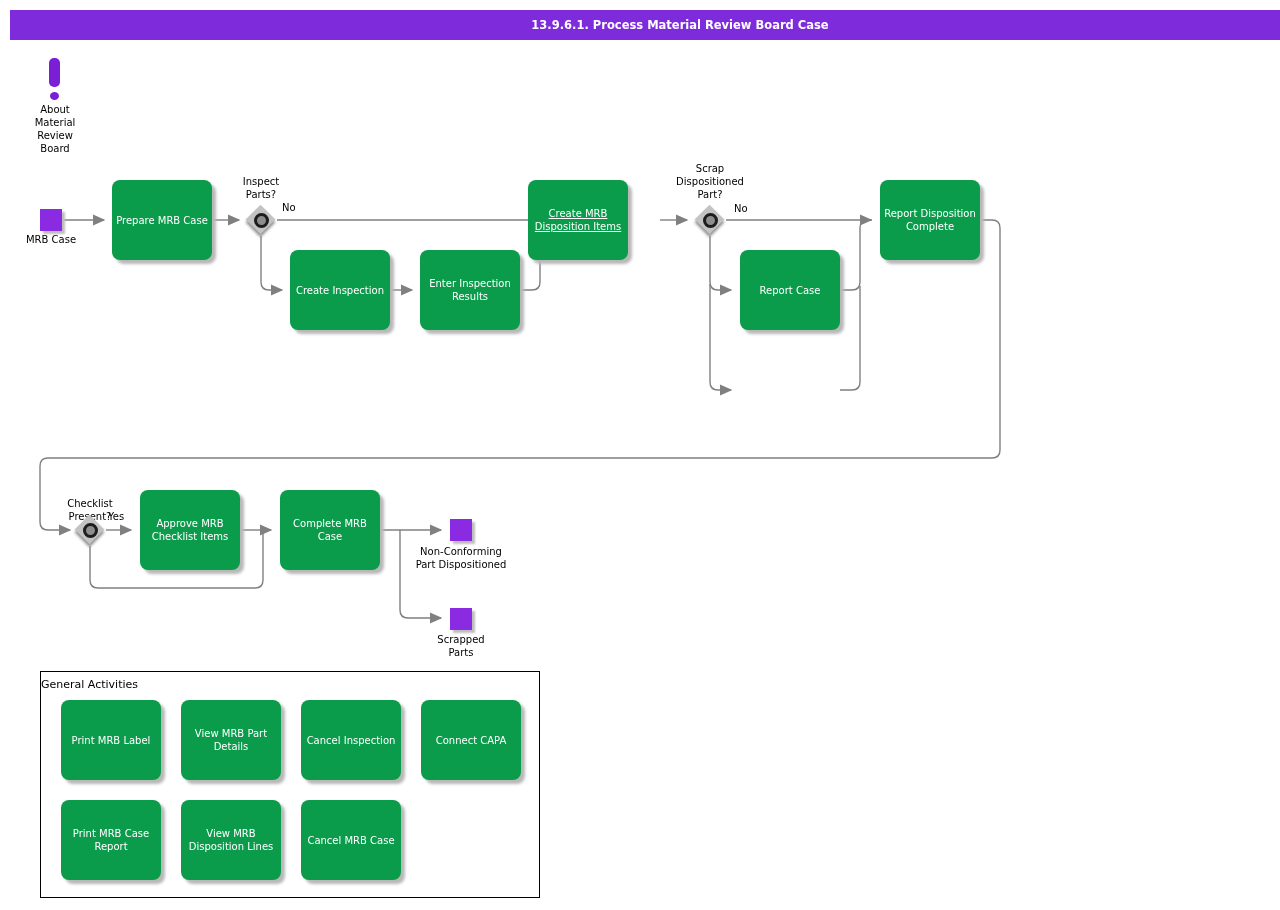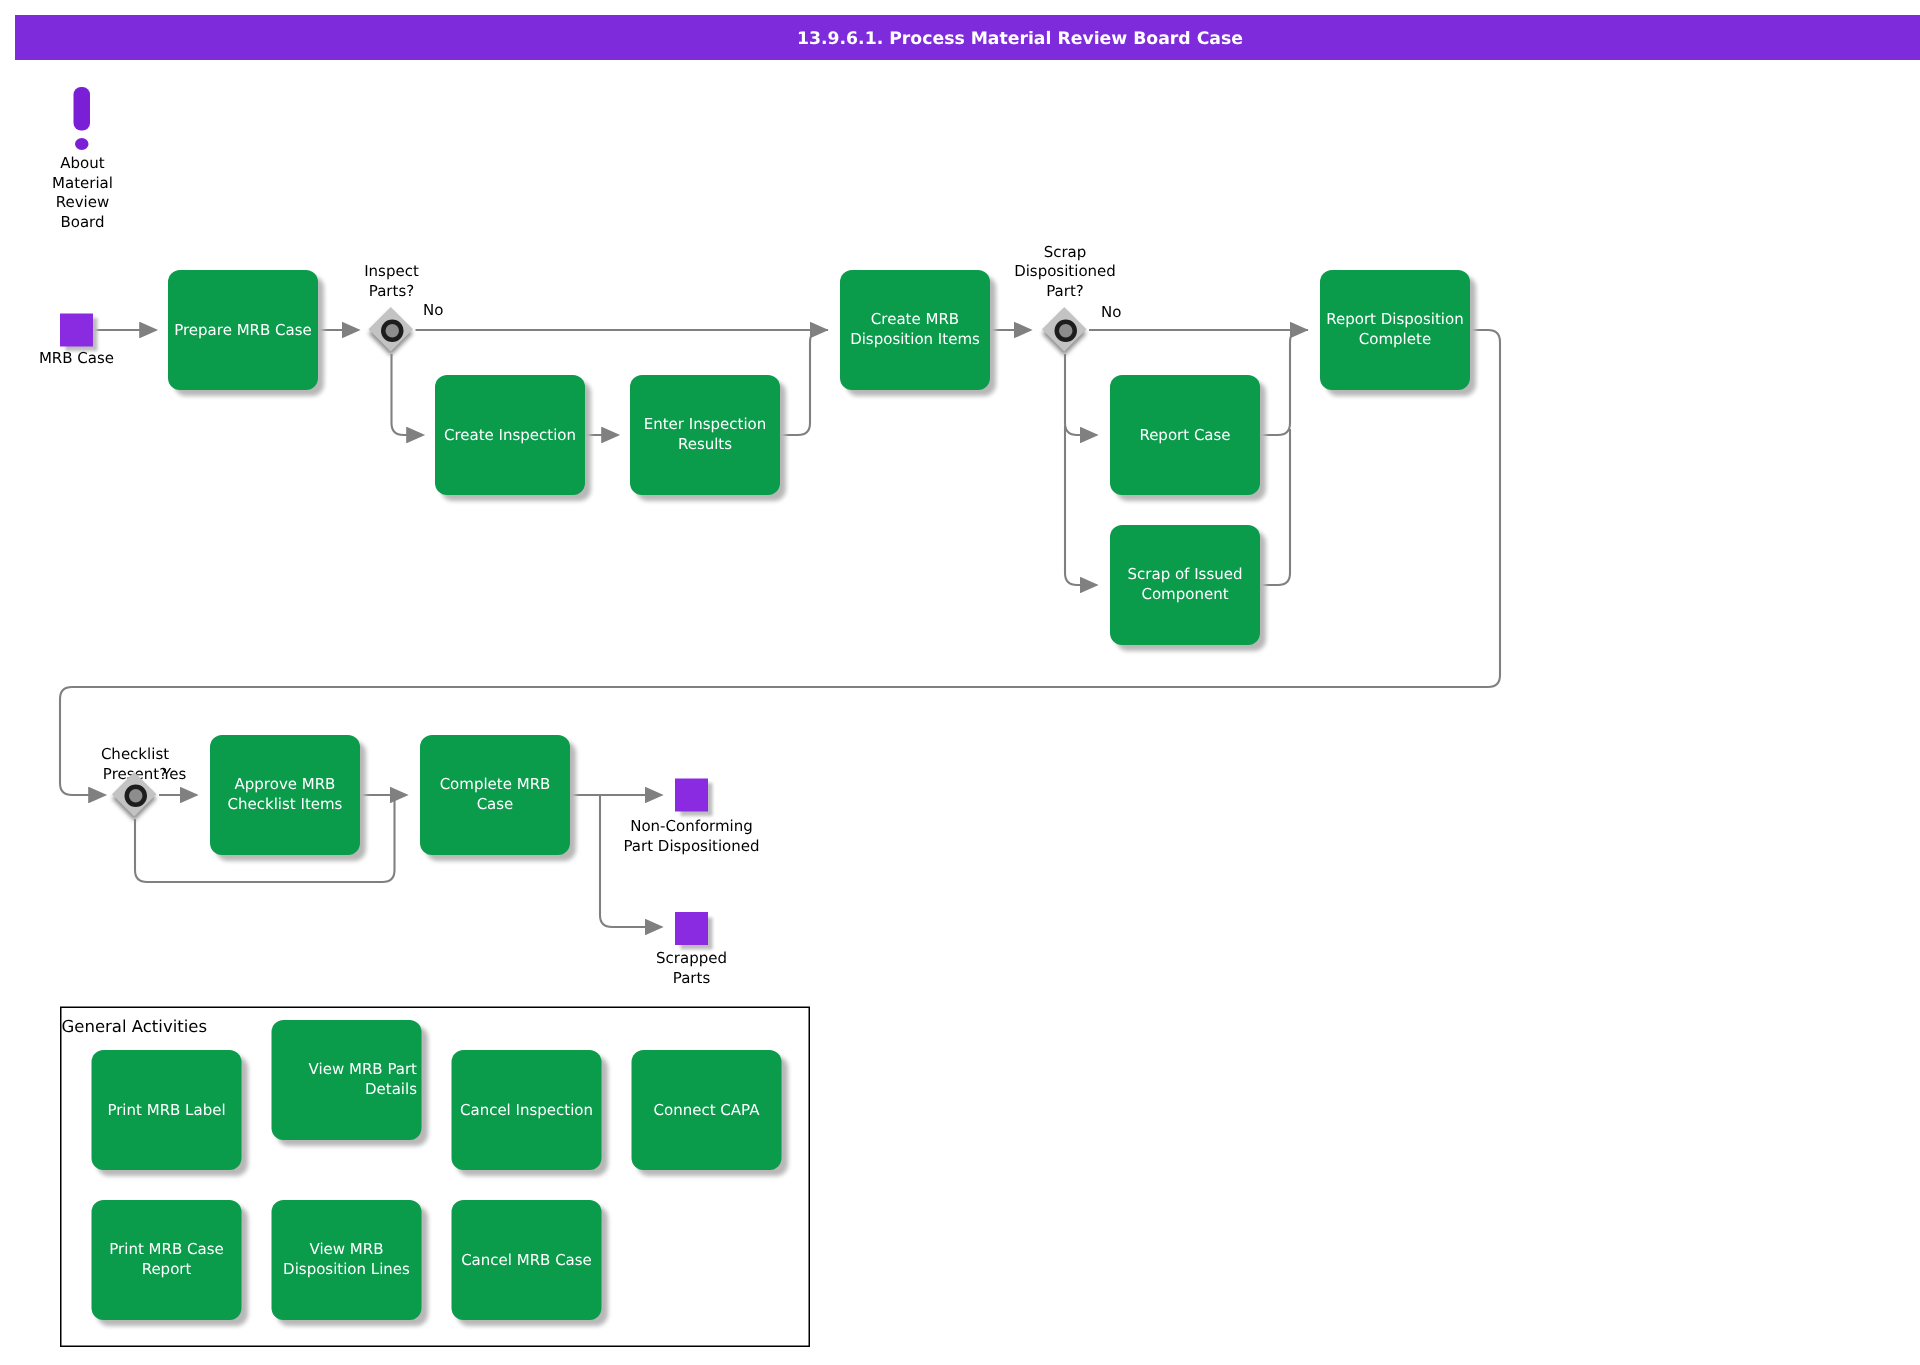--- a/index.html
+++ b/index.html
@@ -100,23 +100,22 @@
     <div class="dot"></div>
   </div>
   <div class="lbl" style="left:25px; top:103px; width:60px;">About Material Review Board</div>
 
   <div class="event-square" style="left:40px; top:209px;"></div>
   <div class="lbl" style="left:16px; top:233px; width:70px;">MRB Case</div>
 
   <div class="task" style="left:112px; top:180px;">Prepare MRB Case</div>
   <div class="task" style="left:290px; top:250px;">Create Inspection</div>
   <div class="task" style="left:420px; top:250px;">Enter Inspection Results</div>
-  <div class="task" style="left:560px; top:180px;">Create MRB Disposition Items</div>
+  <div class="task" style="left:528px; top:180px;text-decoration:underline;">Create MRB Disposition Items</div>
   <div class="task" style="left:740px; top:250px;">Report Case</div>
-  <div class="task" style="left:740px; top:350px;">Scrap of Issued Component</div>
   <div class="task" style="left:880px; top:180px;">Report Disposition Complete</div>
 
   <div class="lbl" style="left:231px; top:175px; width:60px;">Inspect Parts?</div>
   <div class="diamond" style="left:246px; top:205px;">
     <div class="shape"></div>
     <div class="ring"></div>
   </div>
   <div class="branch-lbl" style="left:282px; top:202px;">No</div>
 
   <div class="lbl" style="left:668px; top:162px; width:84px;">Scrap Dispositioned Part?</div>
@@ -138,20 +137,20 @@
 
   <div class="event-square" style="left:450px; top:519px;"></div>
   <div class="lbl" style="left:415px; top:545px; width:92px;">Non-Conforming Part Dispositioned</div>
   <div class="event-square" style="left:450px; top:608px;"></div>
   <div class="lbl" style="left:426px; top:633px; width:70px;">Scrapped Parts</div>
 
   <div id="ga-panel">
     <div id="ga-title">General Activities</div>
   </div>
   <div class="task ga-task" style="left:61px; top:700px;">Print MRB Label</div>
-  <div class="task ga-task" style="left:181px; top:680px;text-align:right;">View MRB Part Details</div>
+  <div class="task ga-task" style="left:181px; top:700px;">View MRB Part Details</div>
   <div class="task ga-task" style="left:301px; top:700px;">Cancel Inspection</div>
   <div class="task ga-task" style="left:421px; top:700px;">Connect CAPA</div>
   <div class="task ga-task" style="left:61px; top:800px;">Print MRB Case Report</div>
   <div class="task ga-task" style="left:181px; top:800px;">View MRB Disposition Lines</div>
   <div class="task ga-task" style="left:301px; top:800px;">Cancel MRB Case</div>
 
 </div>
 
 </body></html>

